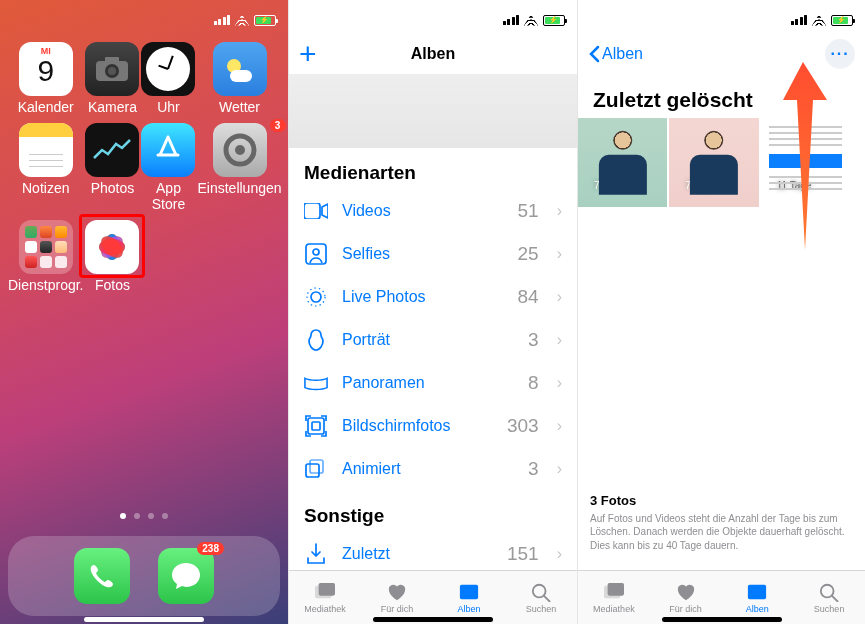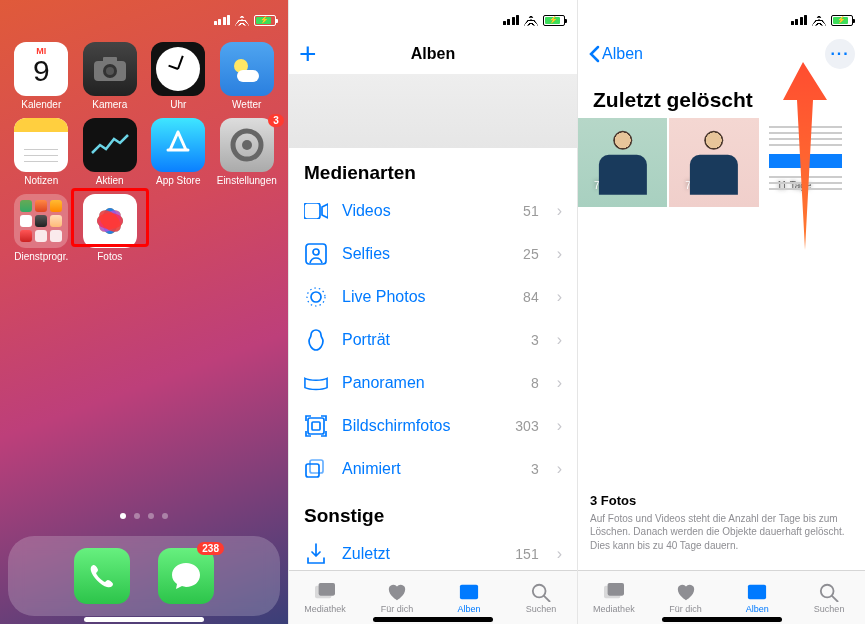--- a/index.html
+++ b/index.html
@@ -40,21 +40,21 @@
     clip-path: polygon(0 100%,50% 0,100% 100%);
   }
   .battery { width: 22px;height:11px;border:1px solid currentColor;border-radius:2px;position:relative;}
   .battery::after{content:"";position:absolute;right:-3px;top:3px;width:2px;height:4px;background:currentColor;border-radius:0 1px 1px 0;}
   .battery .fill{position:absolute;left:1px;top:1px;bottom:1px;width:74%;background:#3ddc5a;border-radius:1px;}
   .battery .bolt{position:absolute;left:50%;top:50%;transform:translate(-50%,-50%);font-size:7px;color:#000}
 
   .app-grid { padding: 8px 8px 0; display: grid; grid-template-columns: repeat(4,1fr); gap: 8px 2px; }
   .app { display:flex; flex-direction:column; align-items:center; gap:3px; position:relative; }
   .app-icon { width:54px;height:54px;border-radius:12px;display:flex;align-items:center;justify-content:center;font-size:24px;color:#555;position:relative;overflow:hidden;}
-  .app-label { font-size:10px; color:#fff; text-align:center; }
+  .app-label { font-size:14px; color:#fff; text-align:center; }
   .calendar-icon { background:#fff; flex-direction:column; justify-content:flex-start; padding:4px 0 0;}
   .calendar-icon .day-name{color:#ff3b30;font-size:9px;font-weight:600;}
   .calendar-icon .day-num{font-size:30px;font-weight:300;line-height:1;color:#111}
   .camera-icon{background:linear-gradient(#444 ,#222);}
   .camera-icon svg{color:#ddd}
   .clock-icon{background:#111;}
   .clock-face{width:44px;height:44px;border-radius:50%;background:#fff;position:relative}
   .clock-face::after{content:"";position:absolute;width:2px;height:14px;background:#000;left:50%;top:8px;transform-origin:bottom;transform:translateX(-50%) rotate(20deg)}
   .clock-face::before{content:"";position:absolute;width:2px;height:10px;background:#000;left:50%;top:12px;transform-origin:bottom;transform:translateX(-50%) rotate(-70deg)}
   .weather-icon{background:linear-gradient(#4fa5f0,#2a7fdf)}
@@ -94,21 +94,21 @@
   .nav-bar .center{position:absolute;left:0;right:0;text-align:center;font-weight:600;pointer-events:none}
   .nav-bar .left,.nav-bar .right{color:#007aff;z-index:1}
   .nav-back{display:flex;align-items:center;gap:2px;font-size:16px}
   .plus{font-size:30px;font-weight:300;color:#007aff}
 
   .section-title{font-size:19px;font-weight:700;padding:14px 15px 6px}
   .title-large{font-size:21px}
   .list-item{display:flex;align-items:center;padding:9px 15px 9px 15px;gap:14px;border-bottom:.5px solid transparent}
   .list-item .icon{width:24px;height:24px;display:flex;align-items:center;justify-content:center;color:#007aff;flex-shrink:0}
   .list-item .label{flex:1;font-size:16px;color:#007aff}
-  .list-item .count{font-size:14px;color:#9a9a9a}
+  .list-item .count{font-size:19px;color:#9a9a9a}
   .list-item .chev{color:#c7c7cc;font-size:16px;margin-left:4px}
   .zuletzt-highlight{border:3px solid #ff0000;border-radius:4px;margin:2px 6px}
 
   .album-hero{height:74px;background:linear-gradient(#eee,#e6e6e6)}
 
   .tab-bar{position:absolute;left:0;right:0;bottom:0;height:54px;border-top:.5px solid #d6d6d6;display:flex;background:#f9f9f9}
   .tab{flex:1;display:flex;flex-direction:column;align-items:center;justify-content:center;gap:2px;font-size:9px;color:#8e8e93}
   .tab.active{color:#007aff}
   .tab svg{width:22px;height:20px}
   .panel .home-indicator.black{background:#000}
@@ -203,21 +203,21 @@
             </div>
           </div>
         <span class="app-label">Notizen</span>
       </div>
       <div class="app">
         <div class="app-icon stocks-icon">
           <svg width="40" height="24" viewBox="0 0 40 24">
               <polyline points="2,20 10,12 16,16 24,6 30,10 38,2" stroke="#6bd4e6" stroke-width="2.5" fill="none"></polyline>
             </svg>
         </div>
-        <span class="app-label">Aktien</span>
+        <span class="app-label">Photos</span>
       </div>
       <div class="app">
         <div class="app-icon appstore-icon">
           <svg width="34" height="34" viewBox="0 0 34 34">
               <path d="M17 4l-8 18M17 4l8 18M7 22h20" stroke="#fff" stroke-width="3" stroke-linecap="round" fill="none"></path>
             </svg>
         </div>
         <span class="app-label">App Store</span>
       </div>
 

